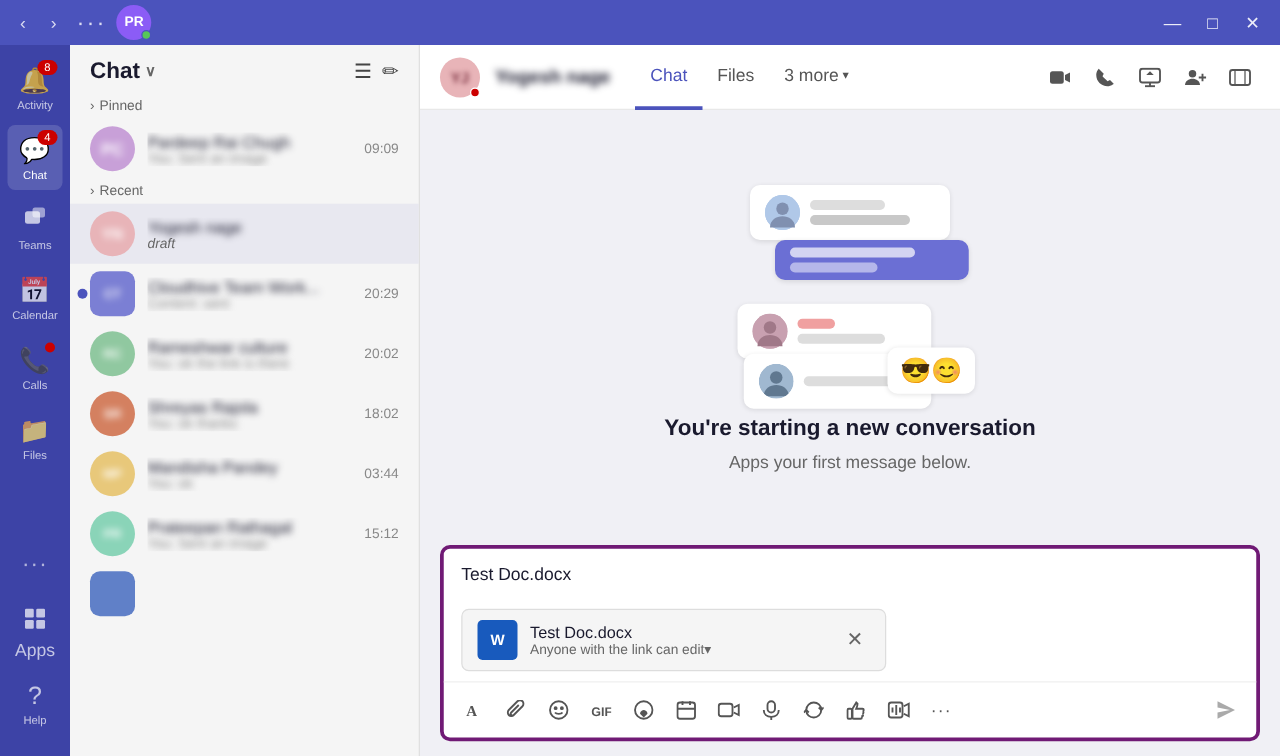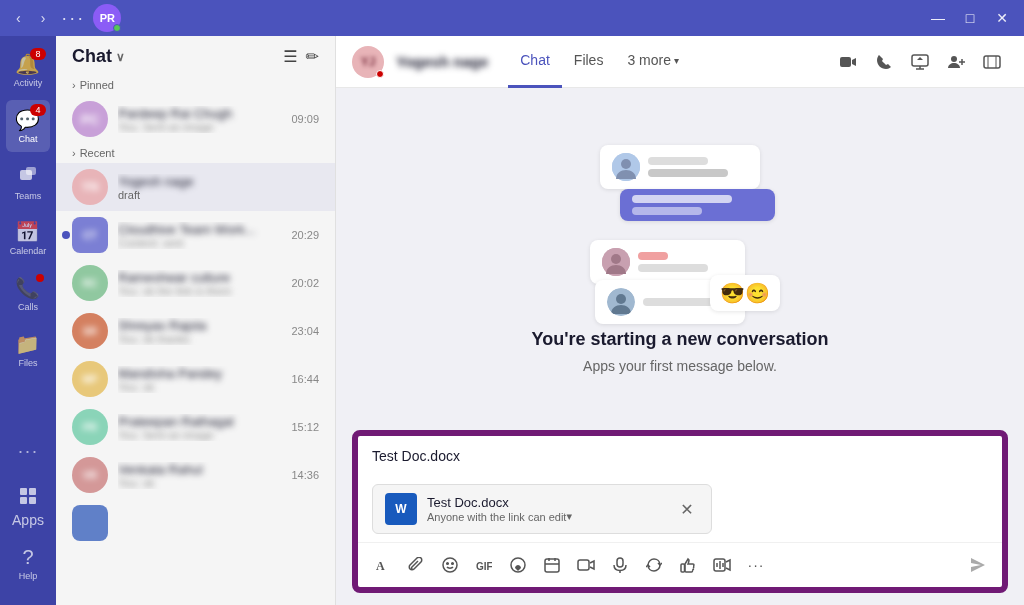--- a/index.html
+++ b/index.html
@@ -167,21 +167,21 @@
       box-shadow: 0 1px 4px rgba(0,0,0,0.1); font-size: 20px;
       position: absolute;
     }
 
     .new-conv-title { font-size: 18px; font-weight: 600; color: #1a1a2e; margin-bottom: 8px; }
     .new-conv-subtitle { font-size: 14px; color: #666; }
 
     
     .compose-area {
       background: #fff; margin: 0 16px 12px; border-radius: 8px;
-      border: 6px solid #701a75; display: flex; flex-direction: column;
+      border: 3px solid #701a75; display: flex; flex-direction: column;
     }
     .compose-text {
       padding: 12px 14px 4px; font-size: 14px; color: #1a1a2e; min-height: 44px;
       outline: none; cursor: text;
     }
     .attachment-preview {
       margin: 4px 14px 8px; background: #f5f5f5; border: 1px solid #ddd;
       border-radius: 6px; padding: 8px 12px; display: flex; align-items: center;
       gap: 10px; max-width: 340px;
     }
@@ -318,21 +318,21 @@
     <div class="section-label">
       <span style="margin-right:4px">›</span><span>Recent</span>
     </div>
 
     <div class="chat-item active">
       <div class="chat-avatar" style="background:#e8b4b8">
         <span class="blurred" style="font-size:12px">YN</span>
       </div>
       <div class="chat-info">
         <div class="chat-name blurred">Yogesh nage</div>
-        <div class="chat-preview" style="color:#666;">draft</div>
+        <div class="chat-preview" style="color:#666;font-style:italic">draft</div>
       </div>
       <div class="chat-time"></div>
     </div>
 
     <div class="chat-item unread-dot">
       <div class="chat-avatar group" style="background:#7b7fd4">
         <span class="blurred" style="font-size:10px">CT</span>
       </div>
       <div class="chat-info">
         <div class="chat-name blurred">Cloudhive Team Work...</div>
@@ -354,55 +354,45 @@
 
 
     <div class="chat-item">
       <div class="chat-avatar" style="background:#d48060">
         <span class="blurred" style="font-size:10px">SR</span>
       </div>
       <div class="chat-info">
         <div class="chat-name blurred">Shreyas Rajola</div>
         <div class="chat-preview blurred">You: ok thanks</div>
       </div>
-      <div class="chat-time">23:04</div>
+      <div class="chat-time">18:02</div>
     </div>
 
     <div class="chat-item">
       <div class="chat-avatar" style="background:#e8c87a">
         <span class="blurred" style="font-size:10px">MP</span>
       </div>
       <div class="chat-info">
         <div class="chat-name blurred">Mandisha Pandey</div>
         <div class="chat-preview blurred">You: ok</div>
       </div>
-      <div class="chat-time">16:44</div>
+      <div class="chat-time">03:44</div>
     </div>
 
     <div class="chat-item">
       <div class="chat-avatar" style="background:#8ad4b8">
         <span class="blurred" style="font-size:10px">PR</span>
       </div>
       <div class="chat-info">
         <div class="chat-name blurred">Prateepan Rathagal</div>
         <div class="chat-preview blurred">You: Sent an image</div>
       </div>
       <div class="chat-time">15:12</div>
     </div>
 
-    <div class="chat-item">
-      <div class="chat-avatar" style="background:#d49898">
-        <span class="blurred" style="font-size:10px">VR</span>
-      </div>
-      <div class="chat-info">
-        <div class="chat-name blurred">Venkata Rahul</div>
-        <div class="chat-preview blurred">You: ok</div>
-      </div>
-      <div class="chat-time">14:36</div>
-    </div>
 
 
     <div class="chat-item">
       <div class="chat-avatar group" style="background:#6080c8">
         
       </div>
 
     </div>
 
   </div>

